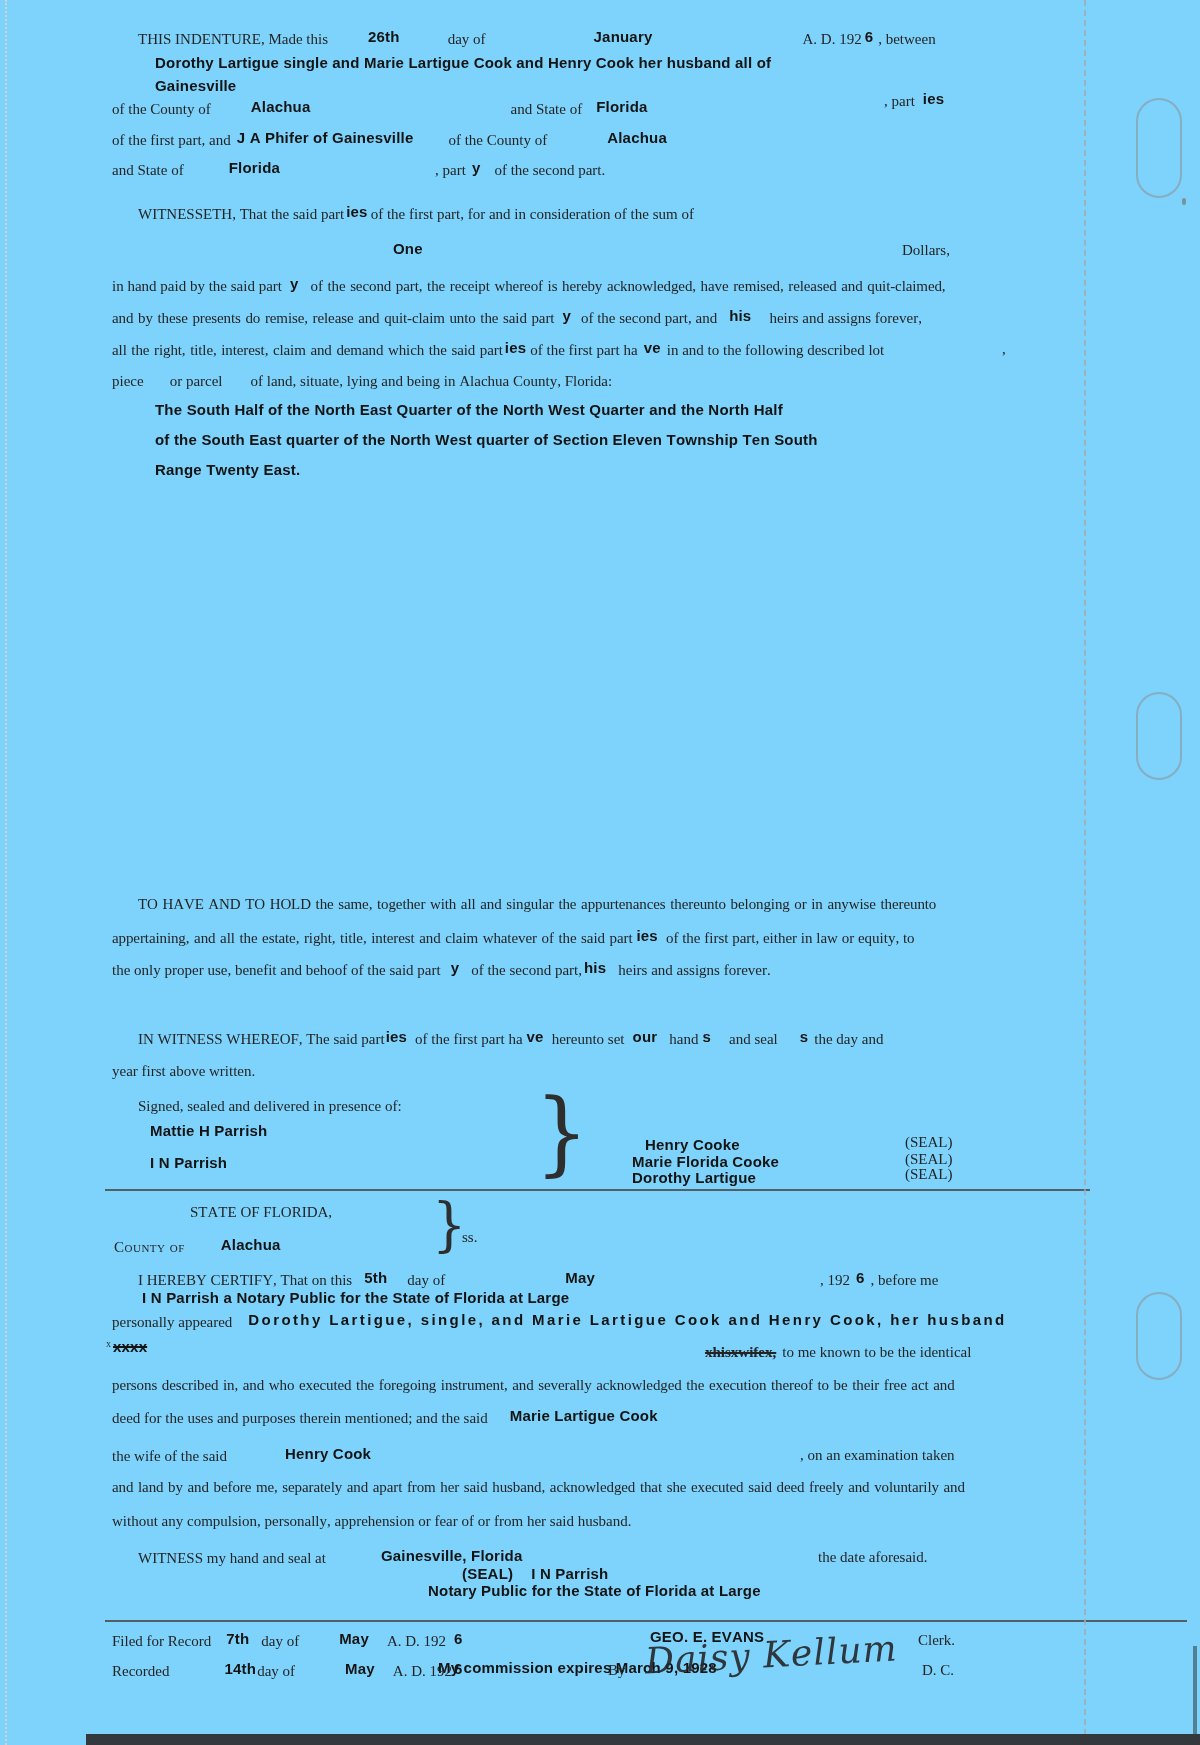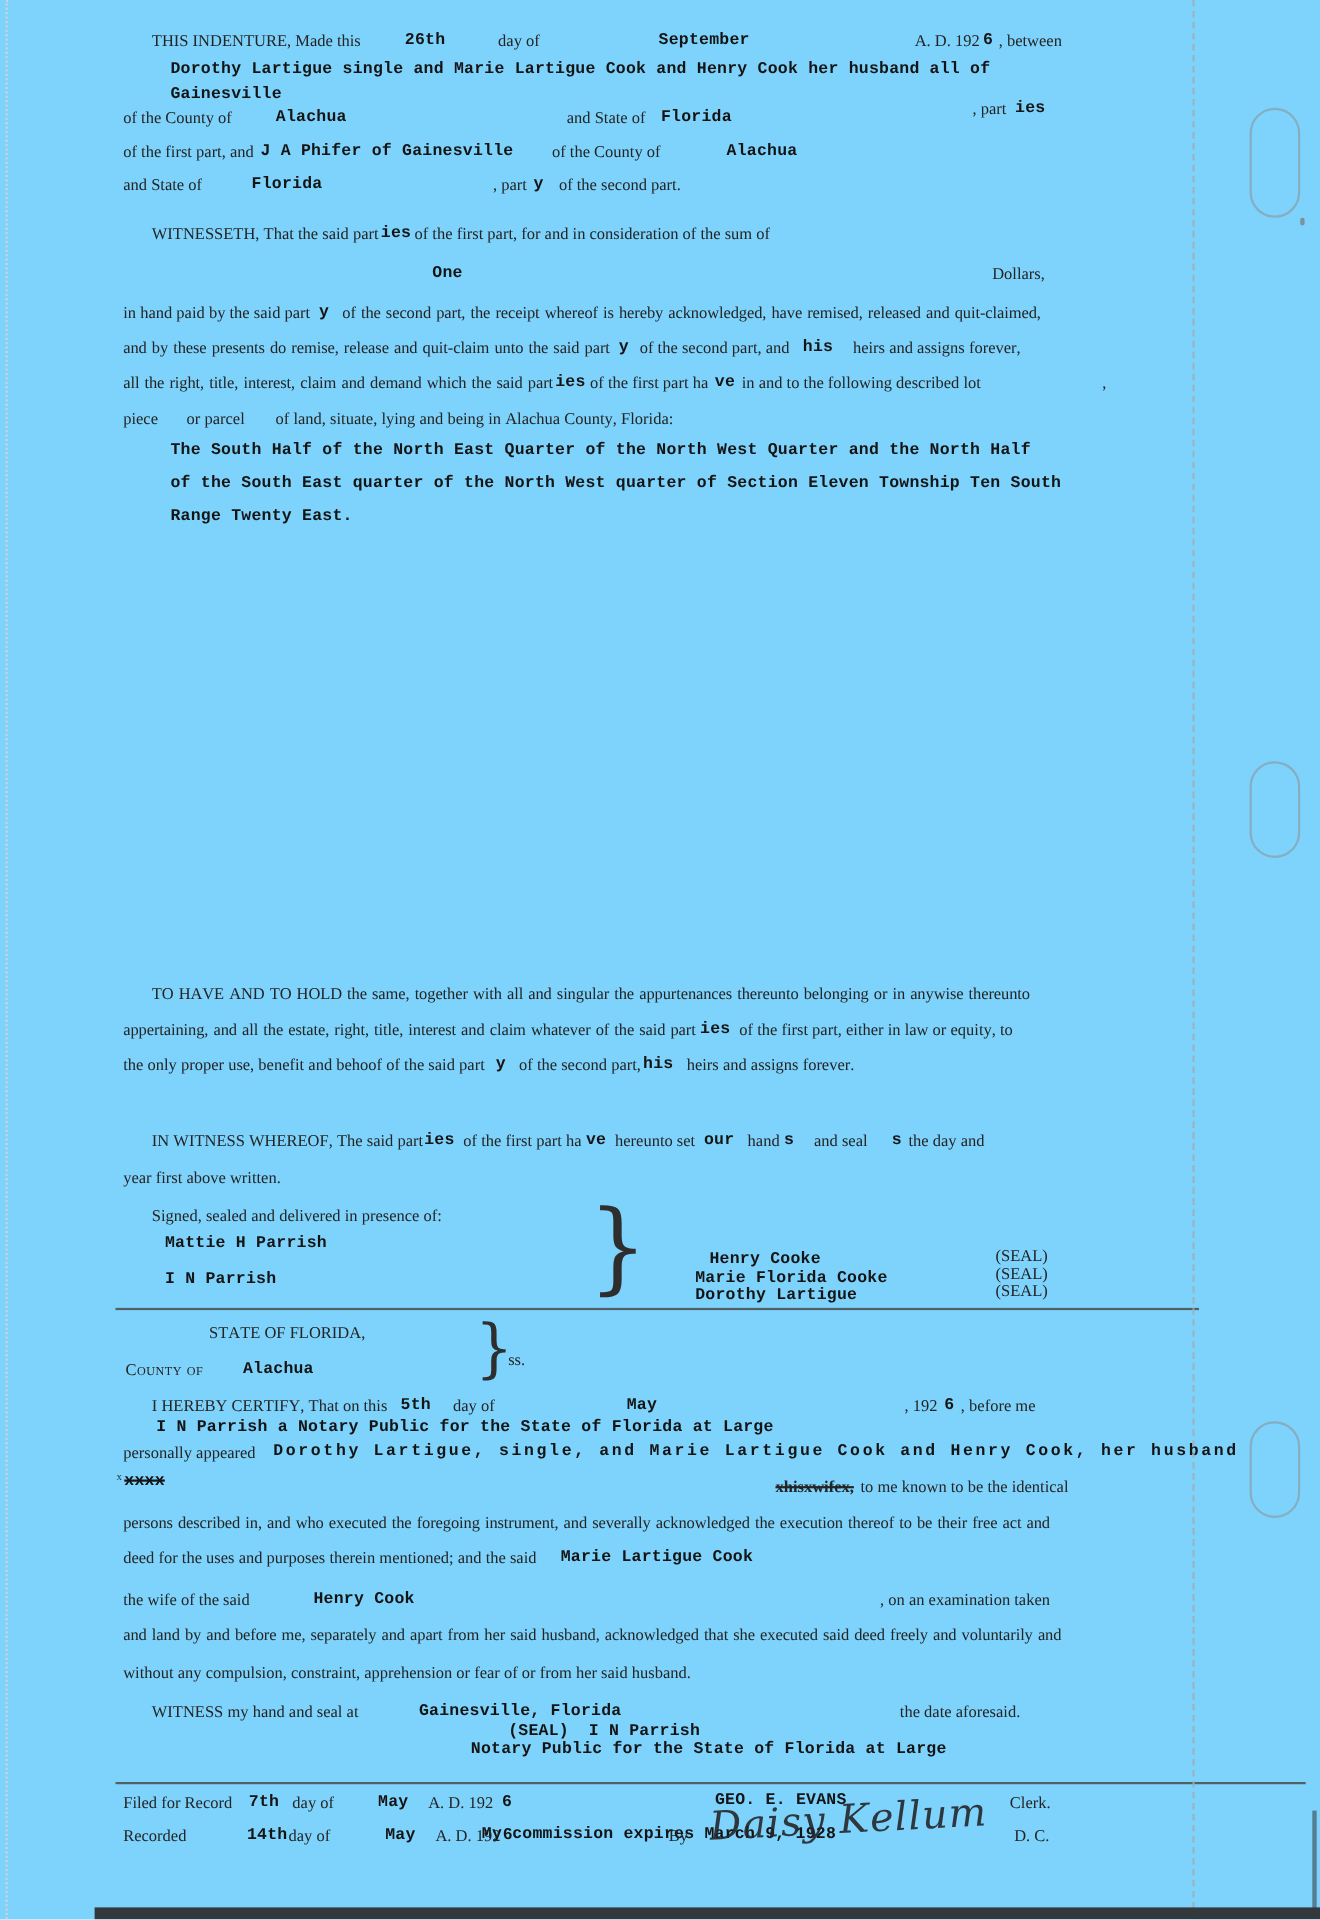--- a/index.html
+++ b/index.html
@@ -2,21 +2,21 @@
 <html><head>
 <meta charset="utf-8">
 <title>Indenture Deed — 1926</title>
 <style>
   html,body{margin:0;padding:0;background:#ffffff;}
   .page{position:relative;width:1200px;height:1745px;background:#7dd3fc;overflow:hidden;font-kerning:none;}
   .r{position:absolute;display:flex;align-items:baseline;white-space:nowrap;}
   .p{font-family:"Liberation Serif","DejaVu Serif",serif;font-size:15px;color:#242424;}
   .pl{letter-spacing:-0.1px;word-spacing:1px;}
   .sc{font-variant:small-caps;letter-spacing:0.5px;}
-  .t{font-family:Liberation Mono, monospace;font-size:15px;font-weight:700;color:#141414;letter-spacing:0.2px;position:relative;top:-2px;text-align:right;}
+  .t{font-family:Liberation Sans, sans-serif;font-size:15px;font-weight:700;color:#141414;letter-spacing:0.2px;position:relative;top:-2px;text-align:right;}
   .t2{letter-spacing:2.4px;}
   .g{display:inline-block;height:1px;flex:0 0 auto;}
   .strike{text-decoration:line-through;text-decoration-thickness:2px;}
   .supx{font-size:10px;position:relative;top:-7px;font-family:"Liberation Serif",serif;color:#333;}
   .brace{position:absolute;font-family:"DejaVu Serif",serif;color:#2e2e2e;font-weight:400;transform:scaleY(1.08);}
   .rule{position:absolute;background:#4a4a4a;height:2px;opacity:0.85;}
   .pill{position:absolute;width:42px;border:2px solid #8e949a;border-radius:24px;opacity:0.6;background:transparent;}
   .dash-edge{position:absolute;top:0;bottom:0;border-left:2px dashed #a6abb0;opacity:0.8;}
   .dot-edge{position:absolute;top:0;bottom:0;border-left:2px dotted #d2d2d2;}
   .script{position:absolute;font-family:"DejaVu Serif",serif;font-style:italic;font-size:36px;color:#26262a;transform:rotate(-3deg);letter-spacing:1px;opacity:0.9;}
@@ -28,21 +28,21 @@
 
 <div class="page">
 
   <div class="r" style="left:138px;top:30px">
     <span class="p">THIS INDENTURE, Made this</span>
       <i class="g" style="width:40px"></i>
       <span class="t">26th</span>
       <i class="g" style="width:48px"></i>
       <span class="p">day of</span>
       <i class="g" style="width:108px"></i>
-      <span class="t">September</span>
+      <span class="t">January</span>
       <i class="g" style="width:150px"></i>
       <span class="p">A. D. 192</span>
       <i class="g" style="width:3px"></i>
       <span class="t">6</span>
       <i class="g" style="width:5px"></i>
       <span class="p">, between</span>
   </div>
   <div class="r" style="left:155px;top:56px">
     <span class="t">Dorothy Lartigue single and Marie Lartigue Cook and Henry Cook her husband all of</span>
   </div>
@@ -285,21 +285,21 @@
       <i class="g" style="width:58px"></i>
       <span class="t">Henry Cook</span>
   </div>
   <div class="r" style="left:800px;top:1447px">
     <span class="p">, on an examination taken</span>
   </div>
   <div class="r" style="left:112px;top:1479px">
     <span class="p pl">and land by and before me, separately and apart from her said husband, acknowledged that she executed said deed freely and voluntarily and</span>
   </div>
   <div class="r" style="left:112px;top:1513px">
-    <span class="p">without any compulsion, constraint, apprehension or fear of or from her said husband.</span>
+    <span class="p">without any compulsion, personally, apprehension or fear of or from her said husband.</span>
   </div>
 
   <div class="r" style="left:138px;top:1549px">
     <span class="p">WITNESS my hand and seal at</span>
       <i class="g" style="width:55px"></i>
       <span class="t">Gainesville, Florida</span>
   </div>
   <div class="r" style="left:818px;top:1549px">
     <span class="p">the date aforesaid.</span>
   </div>

